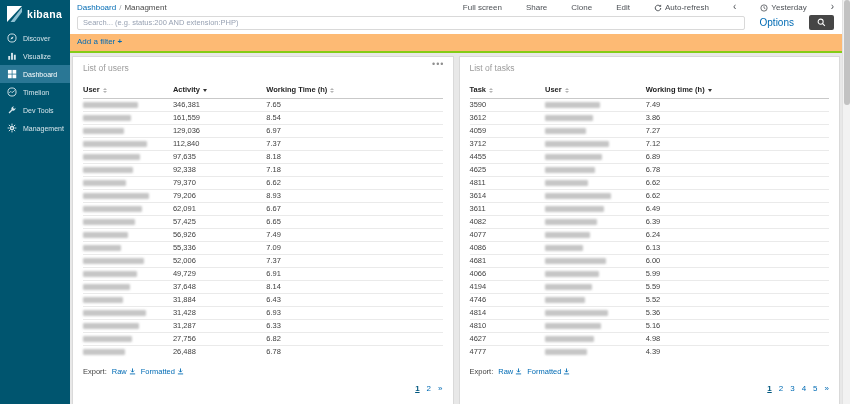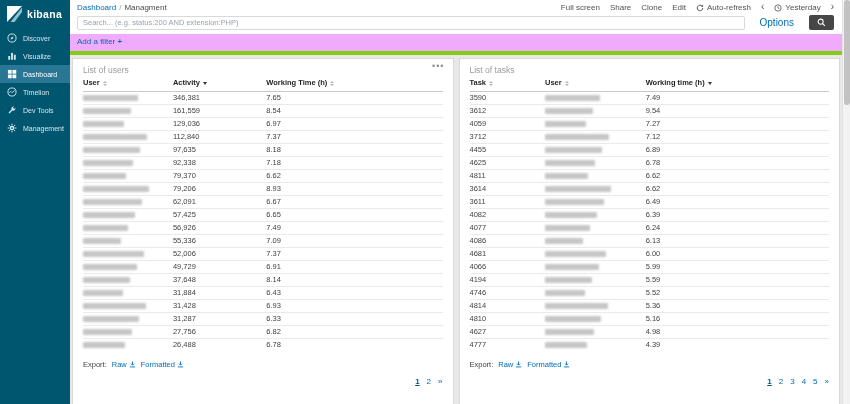--- a/index.html
+++ b/index.html
@@ -17,39 +17,39 @@
 
   
   .main { position:absolute; left:70px; right:8px; top:0; bottom:0; }
   .hdr { background:#fff; }
   .crumbrow { display:flex; align-items:center; padding:3px 8px 1px 7px; font-size:8px; }
   .crumbs { display:flex; gap:3px; align-items:center; }
   .crumb-link { color:#006bb4; cursor:pointer; }
   .crumb-sep { color:#9aa0a6; }
   .crumb-cur { color:#4a4a4a;text-align:right; }
   .spacer { flex:1; }
-  .topactions { display:flex; align-items:flex-start; gap:10px; color:#4d5156; }
+  .topactions { display:flex; align-items:flex-start; gap:24px; color:#4d5156; }
   .topactions .act { cursor:pointer; }
   .iconbtn { display:inline-flex; align-items:center; gap:3px; cursor:pointer; }
   .chev { font-size:10px; line-height:8px; color:#4d5156; cursor:pointer; }
 
   .searchrow { display:flex; align-items:center; gap:15px; padding:2px 8px 4px 7px; }
   .searchinput { flex:1; height:14px; border:1px solid #d9d9d9; border-radius:2px; font-size:7.5px; padding:0 5px; color:#555; font-family:"Liberation Sans",sans-serif; outline:none; }
   .searchinput::placeholder { color:#98a2b3; }
   .optionslink { font-size:10px; color:#006bb4; cursor:pointer; }
   .searchbtn { width:25px; height:15px; background:#464646; border:none; border-radius:2px; display:flex; align-items:center; justify-content:center; cursor:pointer; }
 
-  .filterrow { padding:3px 8px 5px 7px; font-size:8px; border-bottom:4px solid #84cc16; background:#f0abfc; }
+  .filterrow { padding:3px 8px 5px 7px; font-size:8px; border-bottom:2px solid #84cc16; background:#fdba74; }
   .addfilter { color:#006bb4; cursor:pointer; }
   .addfilter b { font-weight:bold; }
 
   
   .dash { display:flex; gap:5px; padding:3px 2px 0 2px; height:356px; }
   .panel { flex:1; background:#fff; border:1px solid #d9d9d9; padding:6px 10px 0 10px; position:relative; }
-  .panel-title { font-size:8.5px; color:#9b9b9b; }
+  .panel-title { font-size:8.5px; color:#9b9b9b; margin-bottom:9px; }
   .panel-menu { position:absolute; top:3px; right:8px; color:#8f8f8f; font-size:9px; letter-spacing:1px; cursor:pointer; line-height:8px; }
 
   table { width:100%; border-collapse:collapse; table-layout:fixed; }
   th { text-align:left; font-size:7.5px; color:#1f1f1f; padding:3px 0 4px 0; border-bottom:1px solid #c9c9c9; cursor:pointer; }
   td { font-size:7.5px; color:#3f3f3f; padding:2px 0; border-top:1px solid #eaeaea; line-height:8px; }
   tbody tr:first-child td { border-top:none; }
   .col-u1{width:25%} .col-u2{width:26%} .col-u3{width:49%}
   .col-t1{width:21%} .col-t2{width:28%} .col-t3{width:51%}
 
   .redacted { display:inline-block; height:6px; background:#c6c6c6; border-radius:1px; filter:blur(1.1px); vertical-align:middle; }
@@ -348,21 +348,21 @@
         </thead>
         <tbody>
             <tr>
               <td>3590</td>
               <td><span class="redacted" style="width: 55px;"></span></td>
               <td>7.49</td>
             </tr>
             <tr>
               <td>3612</td>
               <td><span class="redacted" style="width: 48px;"></span></td>
-              <td>9.54</td>
+              <td>3.86</td>
             </tr>
             <tr>
               <td>4059</td>
               <td><span class="redacted" style="width: 41px;"></span></td>
               <td>7.27</td>
             </tr>
             <tr>
               <td>3712</td>
               <td><span class="redacted" style="width: 64px;"></span></td>
               <td>7.12</td>

